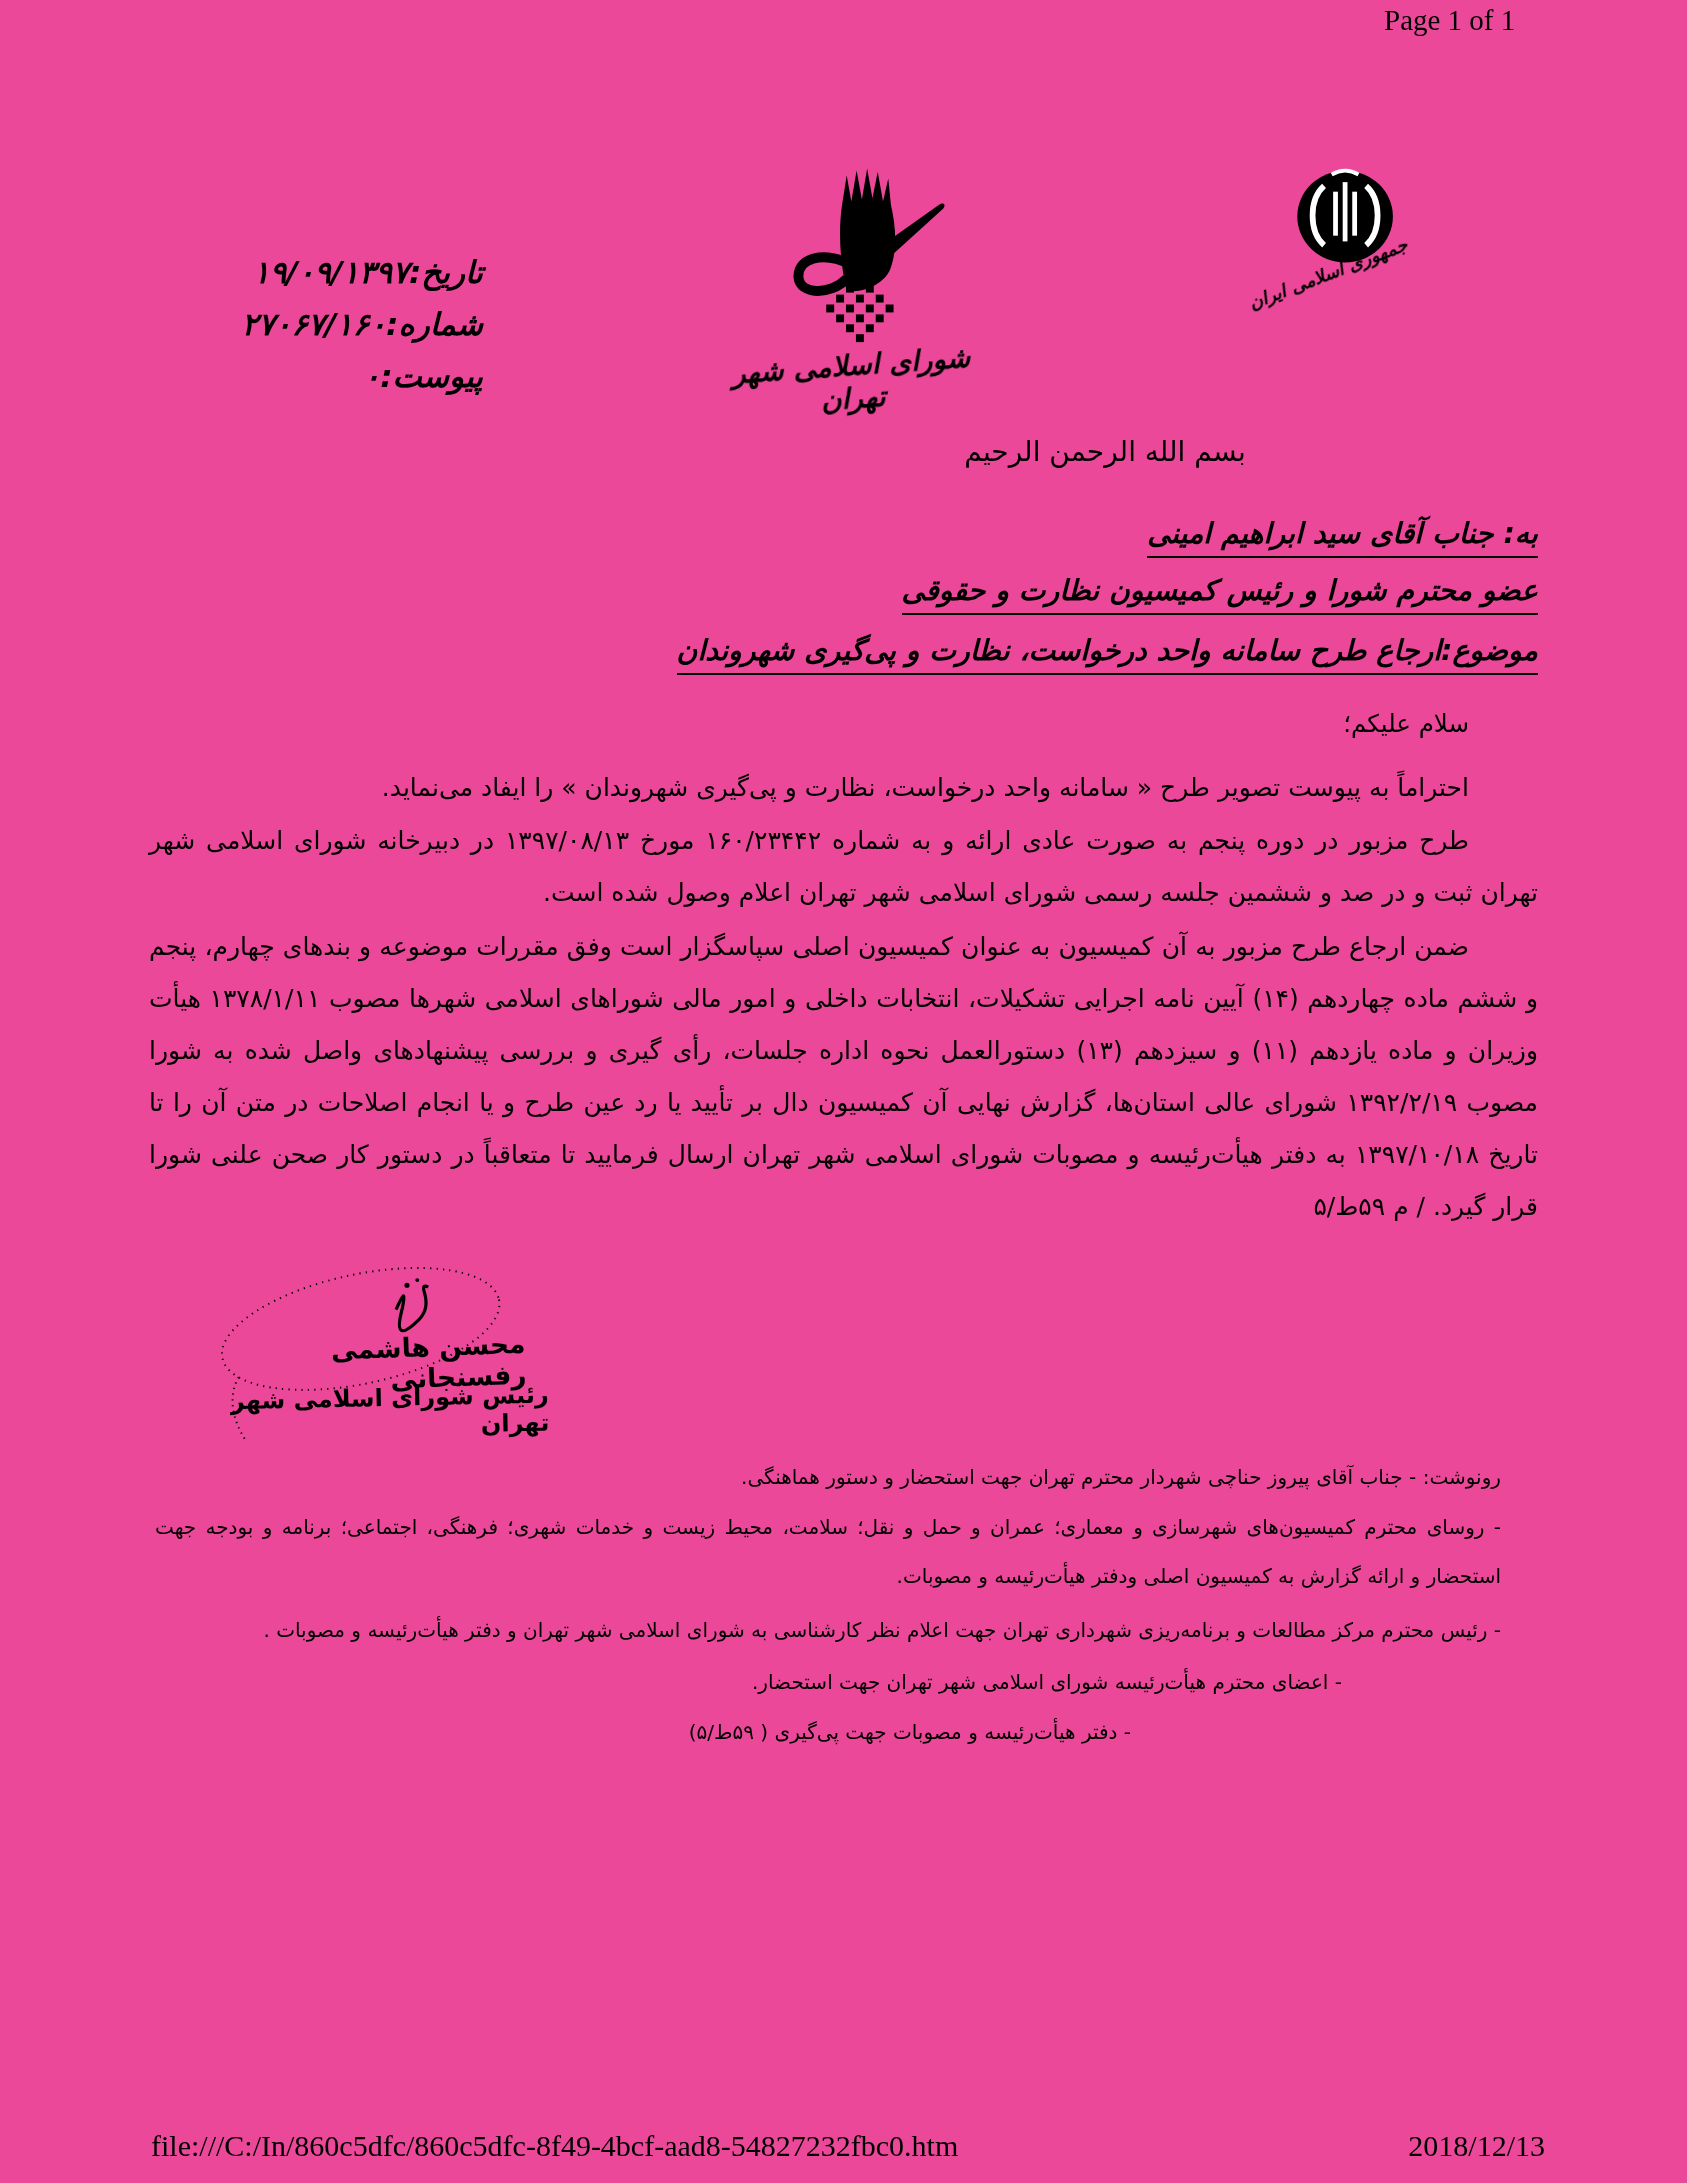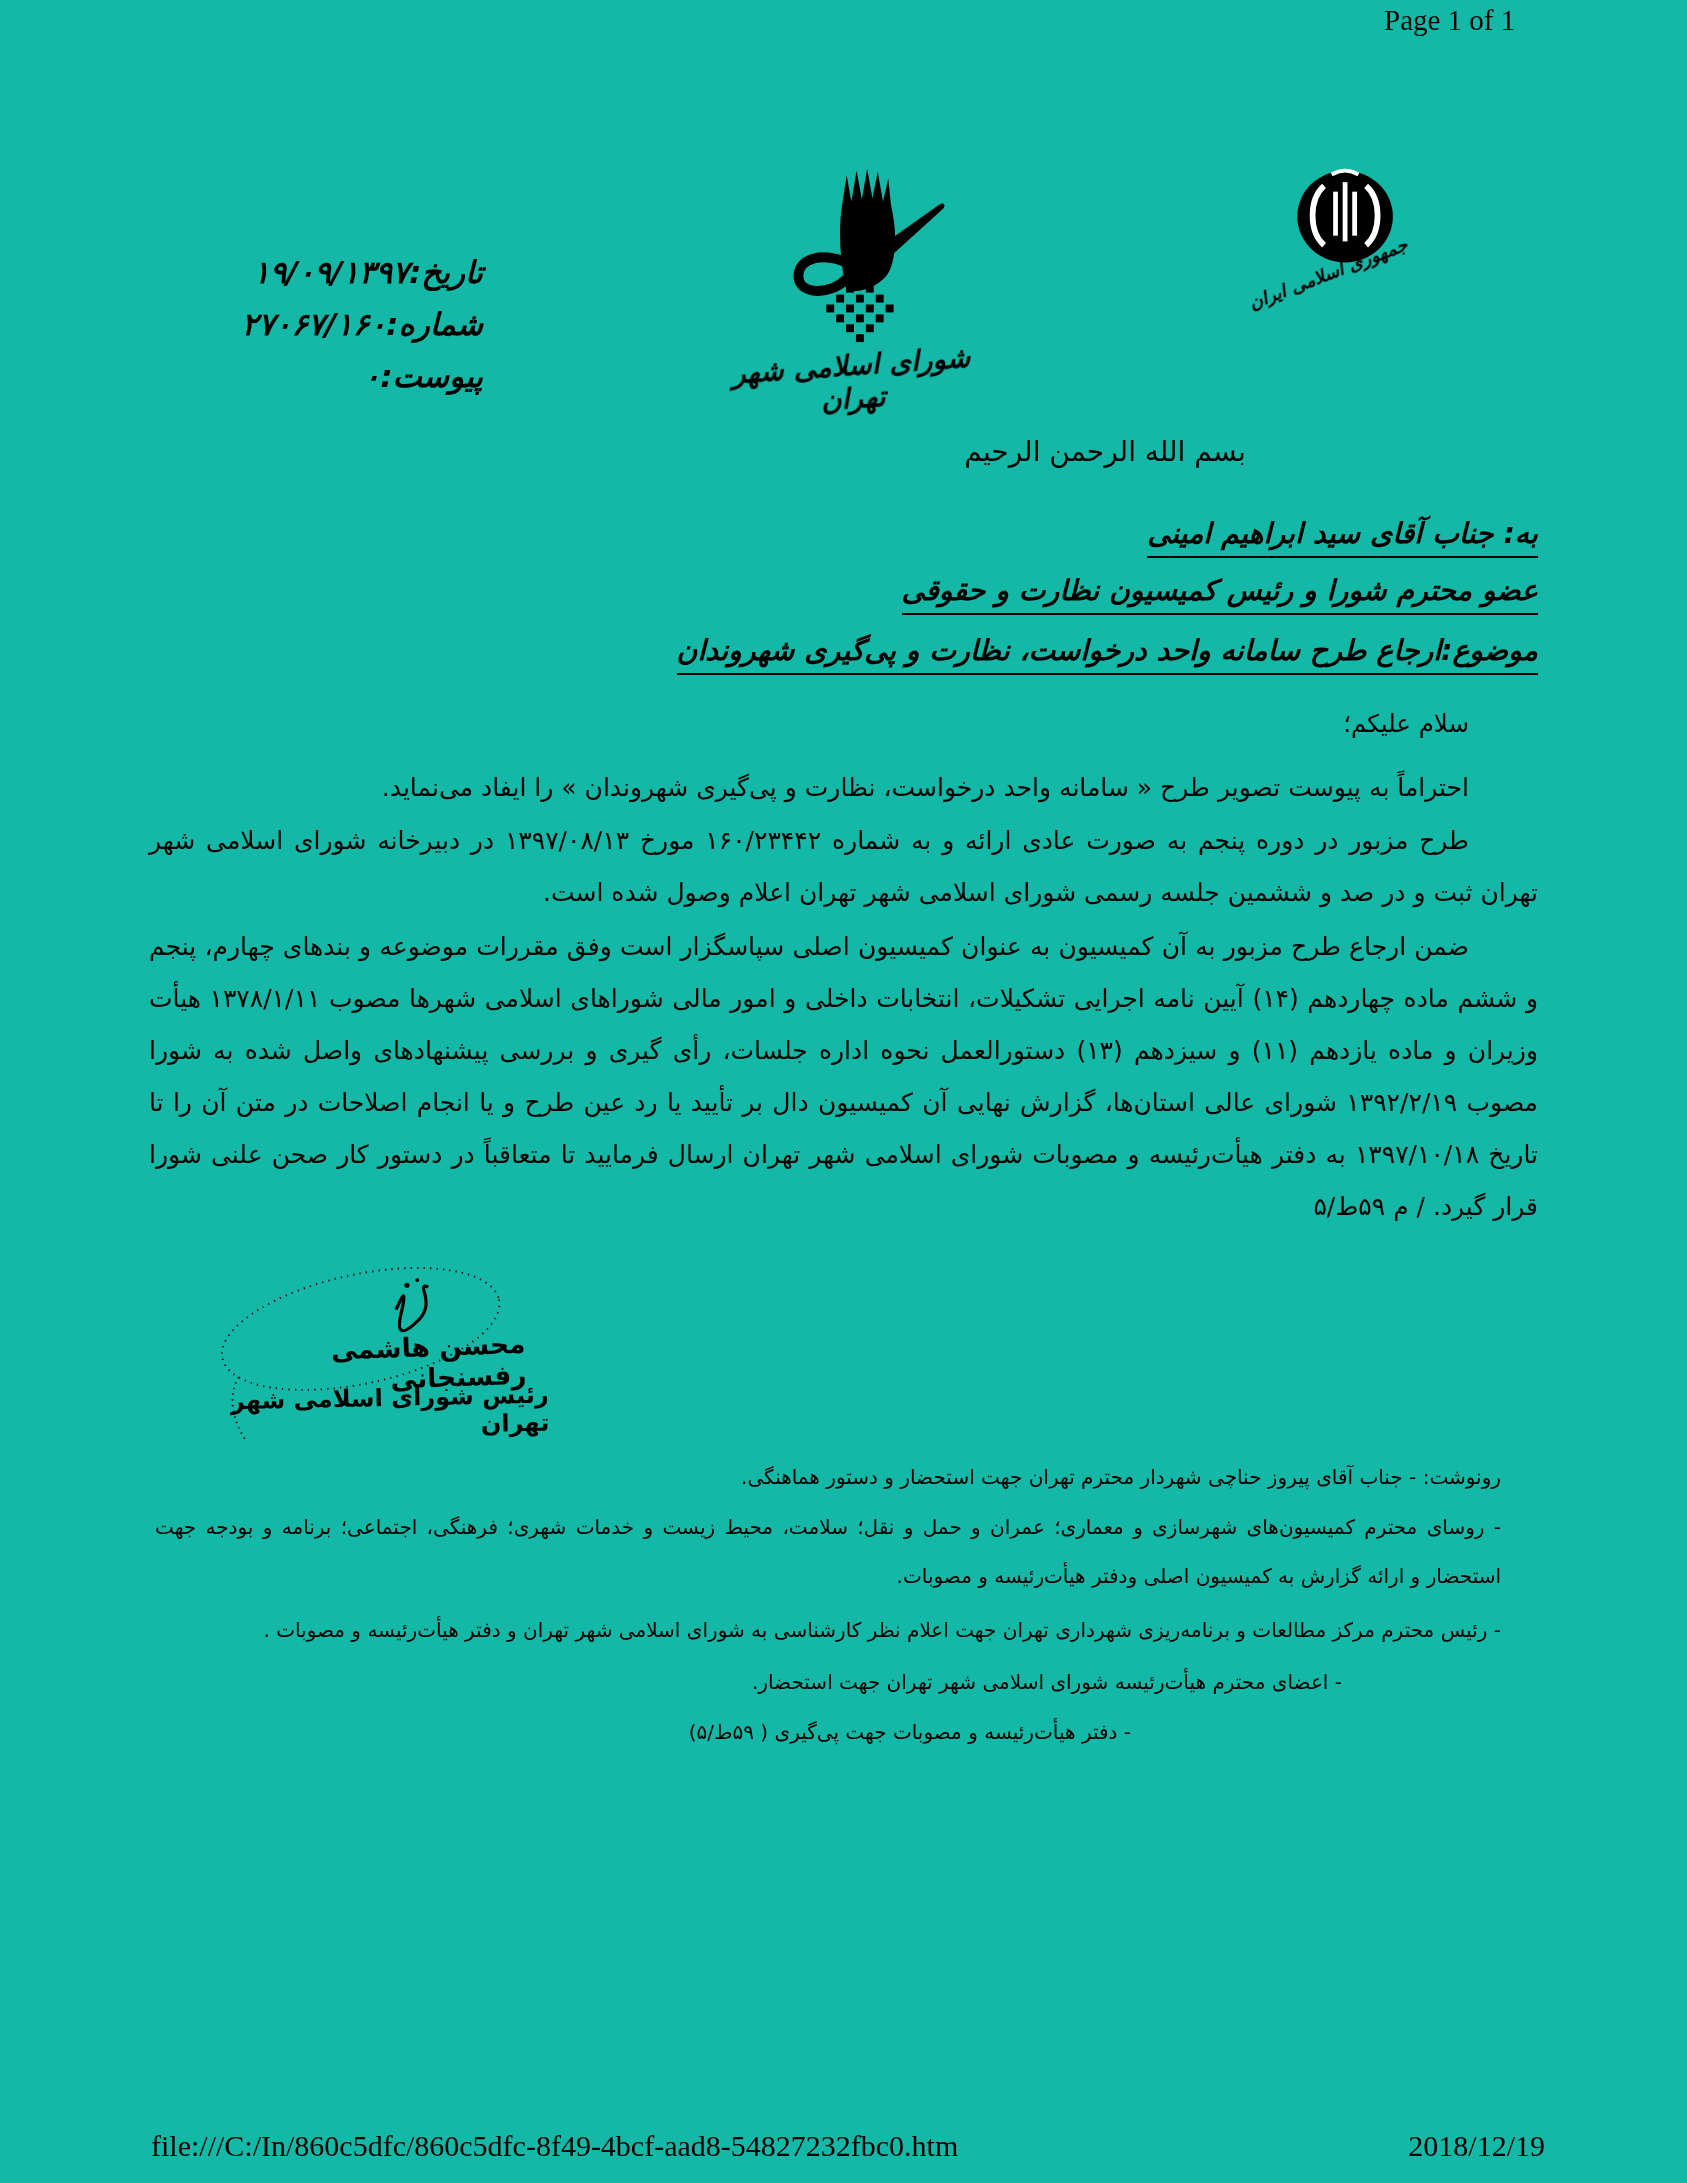--- a/index.html
+++ b/index.html
@@ -1,16 +1,16 @@
 <!DOCTYPE html>
 <html lang="fa" style="font-size:10.6px"><head>
 <meta charset="utf-8">
 <style>
   html,body{margin:0;padding:0;background:#fff;}
-  .page{position:relative;width:1687px;height:2183px;background:#14b8a6;overflow:hidden;}
+  .page{position:relative;width:1687px;height:2183px;background:#ec4899;overflow:hidden;}
   .abs{position:absolute;}
   .fa{font-family:"DejaVu Sans",sans-serif;direction:rtl;color:#000;}
   .latin{font-family:"Liberation Serif",serif;color:#000;}
   .bi{font-weight:bold;font-style:italic;}
   .ul{border-bottom:2px solid #000;padding-bottom:6px;display:inline-block;}
   .para{font-size:25px;line-height:52px;text-align:justify;text-indent:69px;}
   .ccline{font-size:20px;line-height:49px;margin-left:6px;}
   .rt{text-align:right;}
   .scanish{filter:blur(0.2px);}
 </style>
@@ -103,16 +103,16 @@
 
   <div>
     <div class="abs fa rt ccline" style="left:149px;top:1453px;width:1346px;">رونوشت: - جناب آقای پیروز حناچی شهردار محترم تهران جهت استحضار و دستور هماهنگی.</div>
     <div class="abs fa ccline" style="left:149px;top:1503px;width:1346px;text-align:justify;">- روسای محترم کمیسیون‌های شهرسازی و معماری؛ عمران و حمل و نقل؛ سلامت، محیط زیست و خدمات شهری؛ فرهنگی، اجتماعی؛ برنامه و بودجه جهت استحضار و ارائه گزارش به کمیسیون اصلی ودفتر هیأت‌رئیسه و مصوبات.</div>
     <div class="abs fa rt ccline" style="left:149px;top:1606px;width:1346px;">- رئیس محترم مرکز مطالعات و برنامه‌ریزی شهرداری تهران جهت اعلام نظر کارشناسی به شورای اسلامی شهر تهران و دفتر هیأت‌رئیسه و مصوبات .</div>
     <div class="abs fa rt ccline" style="left:149px;top:1658px;width:1346px;padding-right:159px;box-sizing:border-box;">- اعضای محترم هیأت‌رئیسه شورای اسلامی شهر تهران جهت استحضار.</div>
     <div class="abs fa rt ccline" style="left:149px;top:1708px;width:1346px;padding-right:370px;box-sizing:border-box;">- دفتر هیأت‌رئیسه و مصوبات جهت پی‌گیری ( ۵۹ط/۵)</div>
   </div>
 
   <div class="abs latin" style="left:151px;top:2129px;font-size:30px;">file:///C:/In/860c5dfc/860c5dfc-8f49-4bcf-aad8-54827232fbc0.htm</div>
-  <div class="abs latin" style="left:1383px;top:2129px;width:162px;text-align:right;font-size:30px;">2018/12/19</div>
+  <div class="abs latin" style="left:1383px;top:2129px;width:162px;text-align:right;font-size:30px;">2018/12/13</div>
 
 </div>
 
 
 </body></html>

